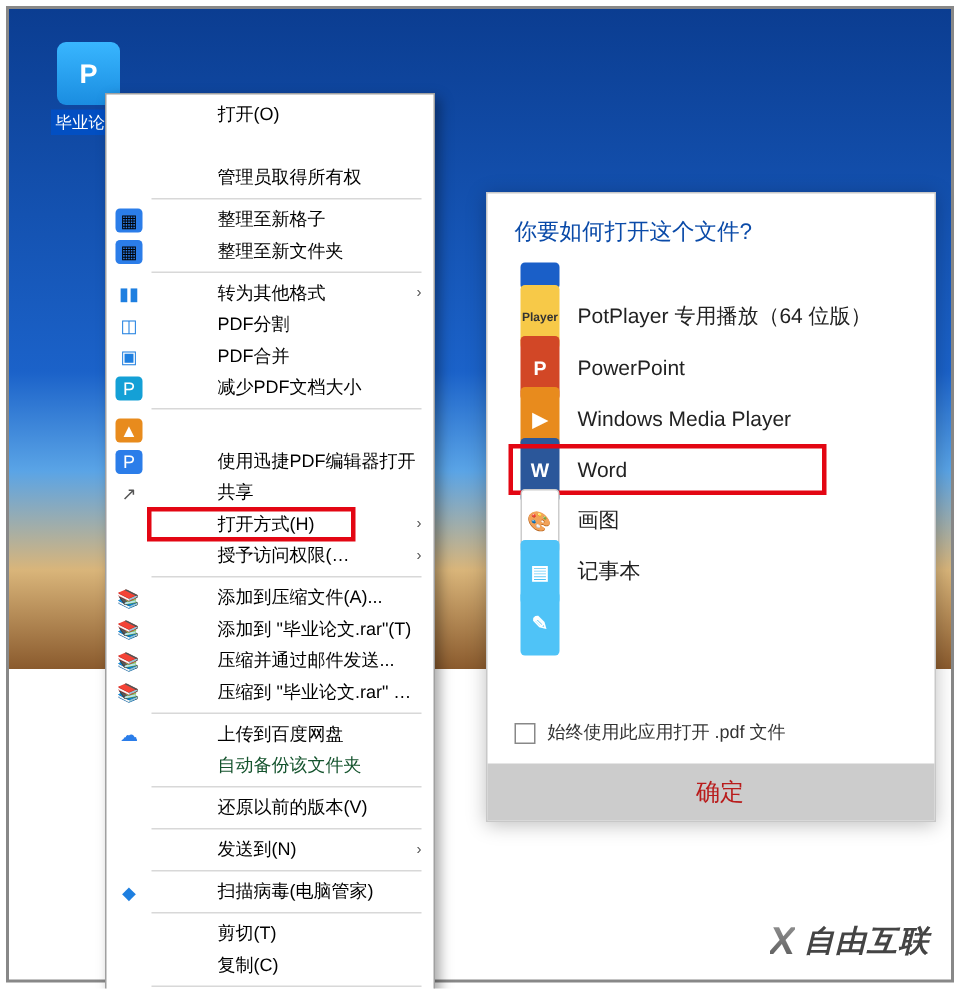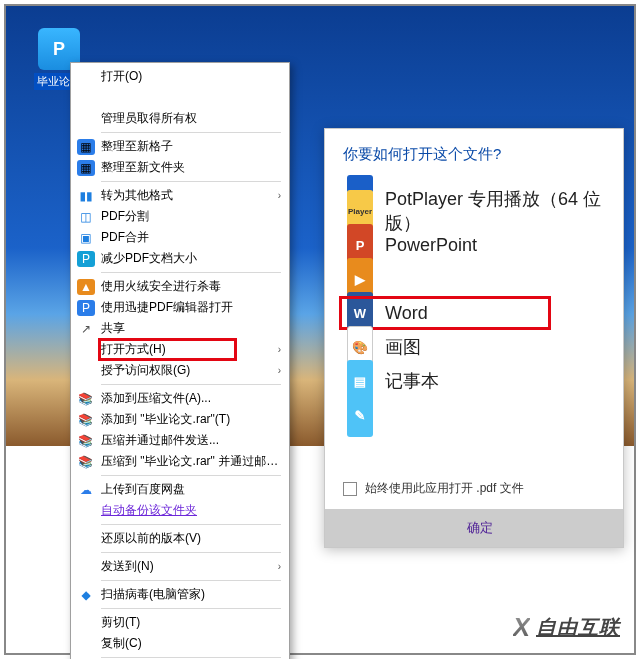--- a/index.html
+++ b/index.html
@@ -58,22 +58,23 @@
     padding: 3px 0;
     z-index: 10;
   }
   .ctx .row {
     display: flex;
     align-items: center;
     height: 21px;
     padding: 0 8px 0 6px;
     cursor: default;
     position: relative;
-  }
-  .ctx .disabled { color:#6d28d9;text-decoration:underline; }
+    gap: 44px;
+  }
+  .ctx .disabled { color:#14532d; }
   .ctx .sep {
     height: 1px;
     background: #d8d8d8;
     margin: 3px 8px 3px 30px;
   }
   .ctx .ic {
     width: 18px; height: 16px;
     margin-right: 6px;
     display:flex; align-items:center; justify-content:center;
     font-size: 12px;
@@ -115,63 +116,63 @@
     padding: 0 4px;
     position:relative;
   }
   .openwith .app .aic {
     width: 26px; height: 43px;
     margin-right: 12px;
     display:flex; align-items:center; justify-content:center;
     color:#fff; font-size:13px; font-weight:bold;
     border-radius:3px;
   }
-  .openwith .app .alabel { flex:1; font-size:18px; color:#222; }
+  .openwith .app .alabel { flex:1; font-size:14px; color:#222; }
   .openwith .app.hl .aic, .openwith .app.hl .alabel {
     
   }
   .openwith .app .hl-red {
     position:absolute;
     left:-4px; top:0; right:60px; bottom:0;
     border: 3px solid #e30613;
     pointer-events:none;
   }
   .openwith .always {
     display:flex; align-items:center;
     padding: 8px 0 12px 18px;
     font-size:12px; color:#333;
   }
   .openwith .always .cb {
     width:14px; height:14px; border:1px solid #888; margin-right:8px;
   }
   .openwith .ok {
     background:#ccc;
-    color:#4c1d95;
+    color:#b91c1c;
     height:38px;
     display:flex; align-items:center; justify-content:center;
-    font-size:13px;
+    font-size:16px;
     padding-left:12px;
   }
 
   
   .watermark {
     position:absolute;
     right:14px; bottom:10px;
     display:flex; align-items:center;
     color:#555;
   }
   .watermark .x {
     font-weight:900; font-size:26px; font-style:italic;
     background:linear-gradient(#999,#555);
     -webkit-background-clip:text; color:transparent;
     margin-right:6px;
   }
   .watermark .t {
     font-size:20px; font-style:italic; font-weight:700;
-    color:#444; letter-spacing:1px;text-decoration:underline;
+    color:#444; letter-spacing:1px;
   }
 
   
   .c-blue{background:#2b7de9;}
   .c-blue2{background:#1a5fc8;}
   .c-cyan{background:#14a0d6;}
   .c-orange{background:#e88b1d;}
   .c-red{background:#d24726;}
   .c-yellow{background:#f7c948;}
   .c-ltblue{background:#4fc3f7;}
@@ -224,21 +225,20 @@
         <div class="ic" style="color:#1e7fe0;">▣</div>
         <div class="txt">PDF合并</div>
       </div>
     <div class="row">
         <div class="ic c-cyan" style="border-radius:3px;color:#fff;">P</div>
         <div class="txt">减少PDF文档大小</div>
       </div>
     <div class="sep"></div>
     <div class="row">
         <div class="ic c-orange" style="border-radius:3px;color:#fff;">▲</div>
-        <div class="txt">使用火绒安全进行杀毒</div>
       </div>
     <div class="row">
         <div class="ic c-blue" style="border-radius:3px;color:#fff;">P</div>
         <div class="txt">使用迅捷PDF编辑器打开</div>
       </div>
     <div class="row">
         <div class="ic c-share">↗</div>
         <div class="txt">共享</div>
       </div>
     <div class="row">
@@ -317,20 +317,21 @@
       <div class="app">
         <div class="aic c-yellow" style="color:#333;font-size:8px;">Player</div>
         <div class="alabel">PotPlayer 专用播放（64 位版）</div>
       </div>
       <div class="app">
         <div class="aic c-red">P</div>
         <div class="alabel">PowerPoint</div>
       </div>
       <div class="app">
         <div class="aic c-orange">▶</div>
+        <div class="alabel">Windows Media Player</div>
       </div>
       <div class="app hl">
         <div class="aic c-navy">W</div>
         <div class="alabel">Word</div>
         <div class="hl-red"></div>
       </div>
       <div class="app">
         <div class="aic" style="background:#fff;border:1px solid #ccc;">🎨</div>
         <div class="alabel">画图</div>
       </div>

